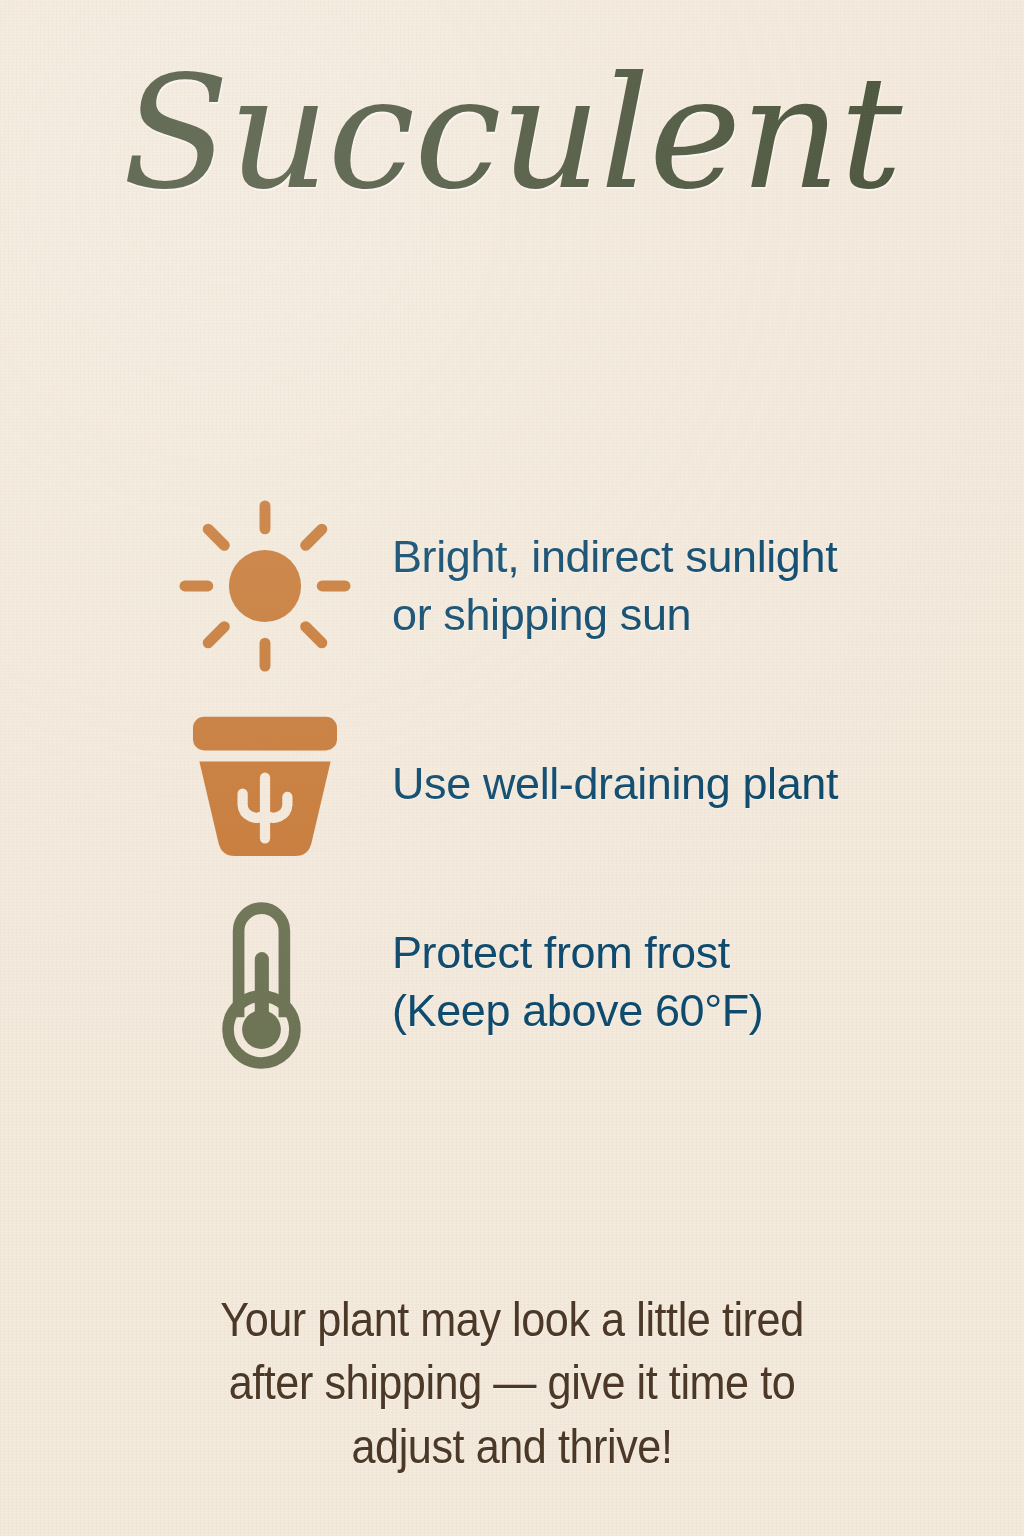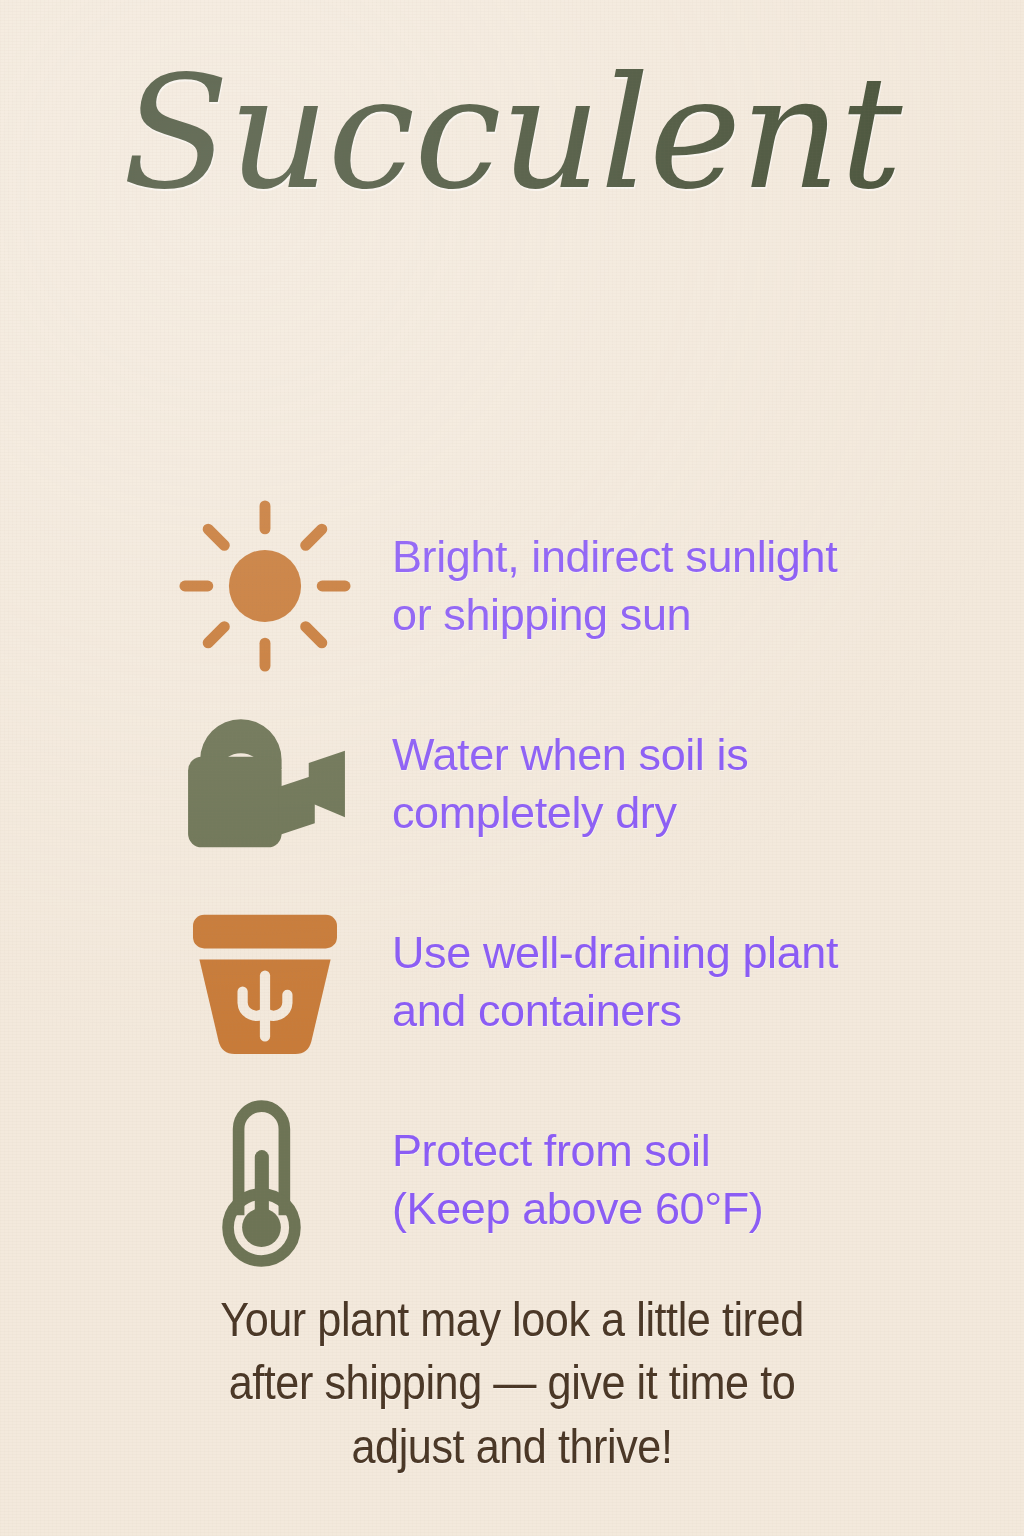--- a/index.html
+++ b/index.html
@@ -76,21 +76,21 @@
     height: 180px;
     display: flex;
     align-items: center;
     justify-content: center;
     margin-left: 140px;
   }
   .tip-text {
     font-family: "Liberation Sans", sans-serif;
     font-size: 45px;
     line-height: 1.28;
-    color: #8b5cf6;
+    color: #0c4a6e;
     letter-spacing: -0.4px;
     margin-left: 2px;
     text-shadow: 0.5px 1px 0 rgba(255,255,255,0.5);
   }
   .tip-text .tl { display: block; white-space: nowrap; }
 
   
   .footer {
     position: absolute;
     left: 0;
@@ -135,80 +135,59 @@
             <line x1="17.7" y1="82.3" x2="26.9" y2="73.1"></line>
           </g>
         </svg>
       </div>
       <div class="tip-text">
         <span class="tl">Bright, indirect sunlight</span>
         <span class="tl">or shipping sun</span>
       </div>
     </div>
 
-    <div class="tip-row">
-      <div class="tip-icon">
-        <svg width="178" height="152" viewBox="0 0 118 100" aria-hidden="true">
-          <g fill="#6d7455">
-
-            <path d="M16 34 A27 27 0 0 1 70 34 L70 40 L58 40 A16 16 0 0 0 28 40 L28 40 L16 40 Z"></path>
-
-            <rect x="8" y="32" width="62" height="60" rx="9"></rect>
-
-            <path d="M68 52 L92 44 L92 76 L68 84 Z"></path>
-
-            <path d="M88 36 L112 28 L112 72 L88 62 Z"></path>
-          </g>
-        </svg>
-      </div>
-      <div class="tip-text">
-        <span class="tl">Water when soil is</span>
-        <span class="tl">completely dry</span>
-      </div>
-    </div>
 
     <div class="tip-row">
       <div class="tip-icon">
         <svg width="160" height="160" viewBox="0 0 100 100" aria-hidden="true">
 
           <rect x="5" y="8" width="90" height="21" rx="7" fill="#c87b39"></rect>
 
           <path d="M9 36 L91 36 L79 87 Q77 95 69 95 L31 95 Q23 95 21 87 Z" fill="#c87b39"></path>
 
           <g stroke="#f3e9dc" stroke-width="6.4" stroke-linecap="round" fill="none">
             <line x1="50" y1="46" x2="50" y2="84"></line>
             <path d="M36 56 L36 63 A8.5 8.5 0 0 0 50 69"></path>
             <path d="M64 58 L64 63 A8.5 8.5 0 0 1 50 69"></path>
           </g>
         </svg>
       </div>
       <div class="tip-text">
         <span class="tl">Use well-draining plant</span>
-        <span class="tl">and containers</span>
       </div>
     </div>
 
     <div class="tip-row">
       <div class="tip-icon">
         <svg width="120" height="176" viewBox="0 0 68 100" aria-hidden="true">
           <g fill="none" stroke="#6d7455" stroke-width="6.6">
 
             <path d="M19 70 L19 21 A13 13 0 0 1 45 21 L45 70" stroke-linecap="butt"></path>
 
             <circle cx="32" cy="77" r="19"></circle>
           </g>
 
           <g fill="#6d7455">
             <rect x="28.2" y="33" width="8" height="46" rx="4"></rect>
             <circle cx="32" cy="77" r="11"></circle>
           </g>
         </svg>
       </div>
       <div class="tip-text">
-        <span class="tl">Protect from soil</span>
+        <span class="tl">Protect from frost</span>
         <span class="tl">(Keep above 60°F)</span>
       </div>
     </div>
 
   </div>
 
   <div class="footer">
     <span class="fl">Your plant may look a little tired</span>
     <span class="fl">after shipping — give it time to</span>
     <span class="fl">adjust and thrive!</span>

